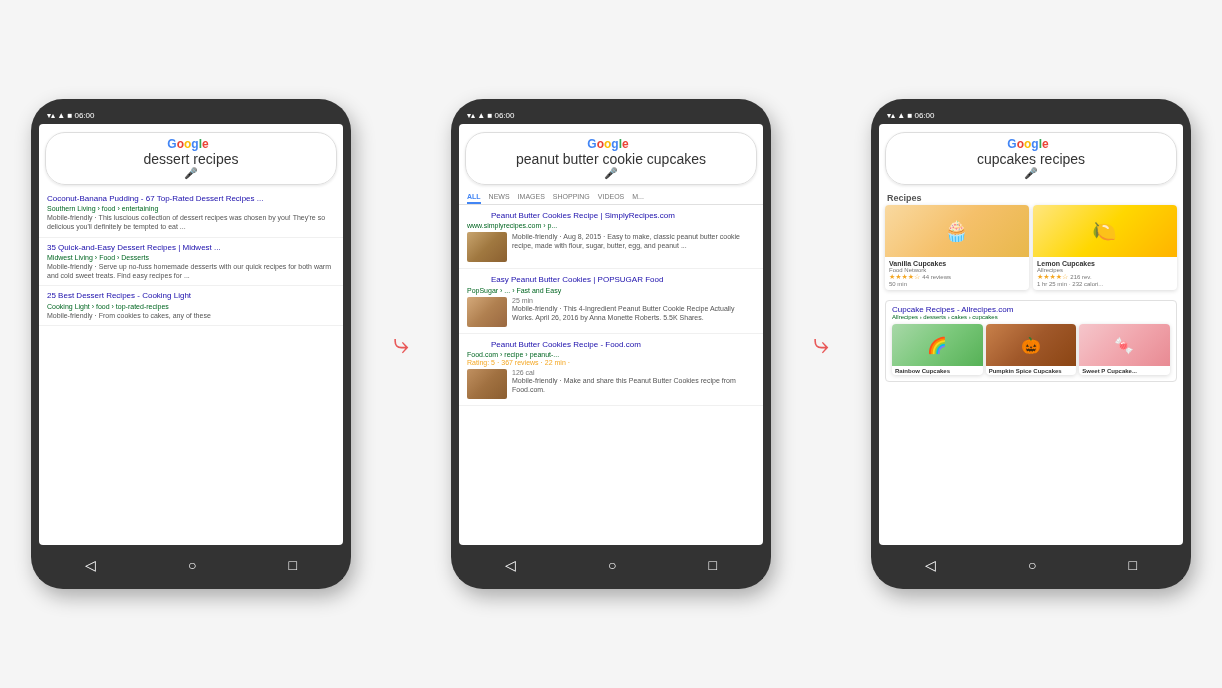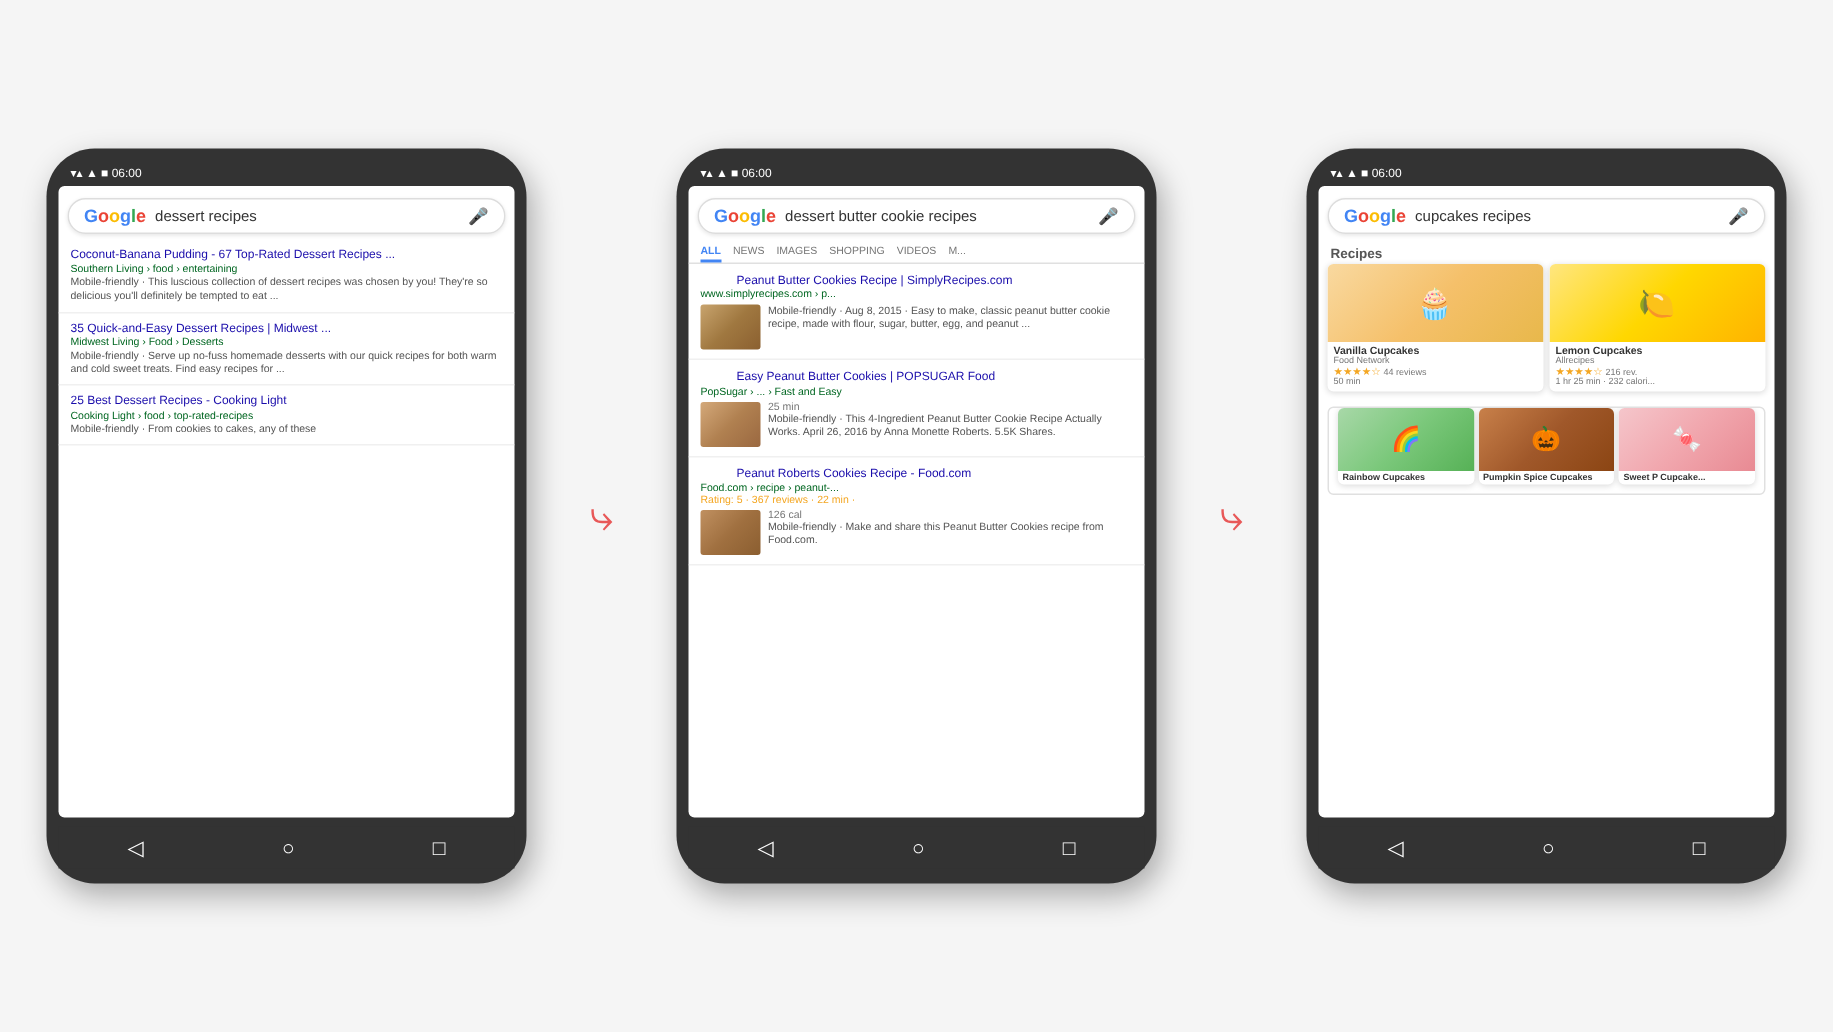--- a/index.html
+++ b/index.html
@@ -87,34 +87,35 @@
     }
     
     .search-bar {
       display: flex;
       align-items: center;
       margin: 8px 6px 4px;
       border: 1px solid #ddd;
       border-radius: 20px;
       padding: 4px 10px;
       box-shadow: 0 1px 3px rgba(0,0,0,0.1);
+      flex-direction: column;
     }
     .g-logo {
       font-size: 12px;
       font-weight: bold;
       margin-right: 6px;
     }
     .g-logo span:nth-child(1) { color: #4285f4; }
     .g-logo span:nth-child(2) { color: #ea4335; }
     .g-logo span:nth-child(3) { color: #fbbc04; }
     .g-logo span:nth-child(4) { color: #4285f4; }
     .g-logo span:nth-child(5) { color: #34a853; }
     .g-logo span:nth-child(6) { color: #ea4335; }
     .search-text {
-      font-size: 10px;
+      font-size: 14px;
       color: #333;
       flex: 1;
     }
     .mic-icon {
       color: #4285f4;
       font-size: 11px;
     }
     
     .result-item {
       padding: 5px 8px;
@@ -346,21 +347,21 @@
     <div class="phone">
       <div class="phone-top">
         <span style="font-size:8px;">▾▴ ▲ ■ <span>06:00</span></span>
       </div>
       <div class="phone-screen">
 
         <div class="search-bar">
           <span class="g-logo">
             <span>G</span><span>o</span><span>o</span><span>g</span><span>l</span><span>e</span>
           </span>
-          <span class="search-text">dessert butter cookie recipes</span>
+          <span class="search-text">peanut butter cookie cupcakes</span>
           <span class="mic-icon">🎤</span>
         </div>
 
         <div class="tabs-bar">
           <span class="tab-active">ALL</span>
           <span>NEWS</span>
           <span>IMAGES</span>
           <span>SHOPPING</span>
           <span>VIDEOS</span>
           <span>M...</span>
@@ -381,21 +382,21 @@
           <div class="snippet-body">
             <div class="snippet-thumb cookie2"></div>
             <div>
               <div class="snippet-meta">25 min</div>
               <div class="snippet-text">Mobile-friendly · This 4-Ingredient Peanut Butter Cookie Recipe Actually Works. April 26, 2016 by Anna Monette Roberts. 5.5K Shares.</div>
             </div>
           </div>
         </div>
 
         <div class="snippet-item">
-          <div class="snippet-title">Peanut Roberts Cookies Recipe - Food.com</div>
+          <div class="snippet-title">Peanut Butter Cookies Recipe - Food.com</div>
           <div class="snippet-url">Food.com › recipe › peanut-...</div>
           <div class="snippet-meta" style="color:#f4a723; font-size:7px;">Rating: 5 · 367 reviews · 22 min ·</div>
           <div class="snippet-body">
             <div class="snippet-thumb cookie3"></div>
             <div>
               <div class="snippet-meta">126 cal</div>
               <div class="snippet-text">Mobile-friendly · Make and share this Peanut Butter Cookies recipe from Food.com.</div>
             </div>
           </div>
         </div>
@@ -443,20 +444,24 @@
             <div class="card-info">
               <div class="card-name">Lemon Cupcakes</div>
               <div class="card-source">Allrecipes</div>
               <div class="stars">★★★★☆ <span style="color:#777; font-size:6px;">216 rev.</span></div>
               <div class="card-detail">1 hr 25 min · 232 calori...</div>
             </div>
           </div>
         </div>
 
         <div class="recipe-section">
+          <div class="recipe-header">
+            <div class="recipe-src-title">Cupcake Recipes - Allrecipes.com</div>
+            <div class="recipe-src-url">Allrecipes › desserts › cakes › cupcakes</div>
+          </div>
           <div class="cards-row-3">
             <div class="card-sm">
               <div class="card-sm-img cupcake-rainbow" style="display:flex;align-items:center;justify-content:center;font-size:16px;">🌈</div>
               <div class="card-sm-name">Rainbow Cupcakes</div>
             </div>
             <div class="card-sm">
               <div class="card-sm-img cupcake-pumpkin" style="display:flex;align-items:center;justify-content:center;font-size:16px;">🎃</div>
               <div class="card-sm-name">Pumpkin Spice Cupcakes</div>
             </div>
             <div class="card-sm">

